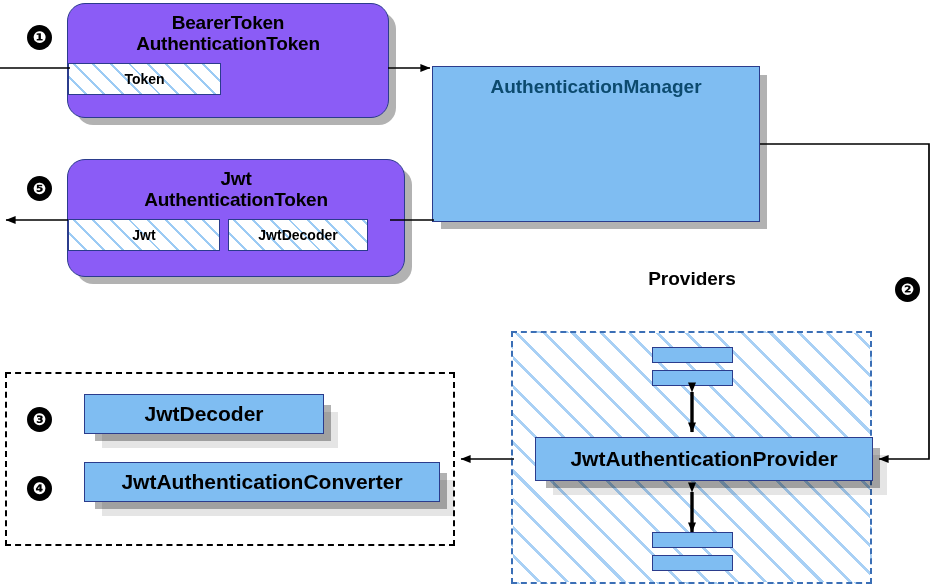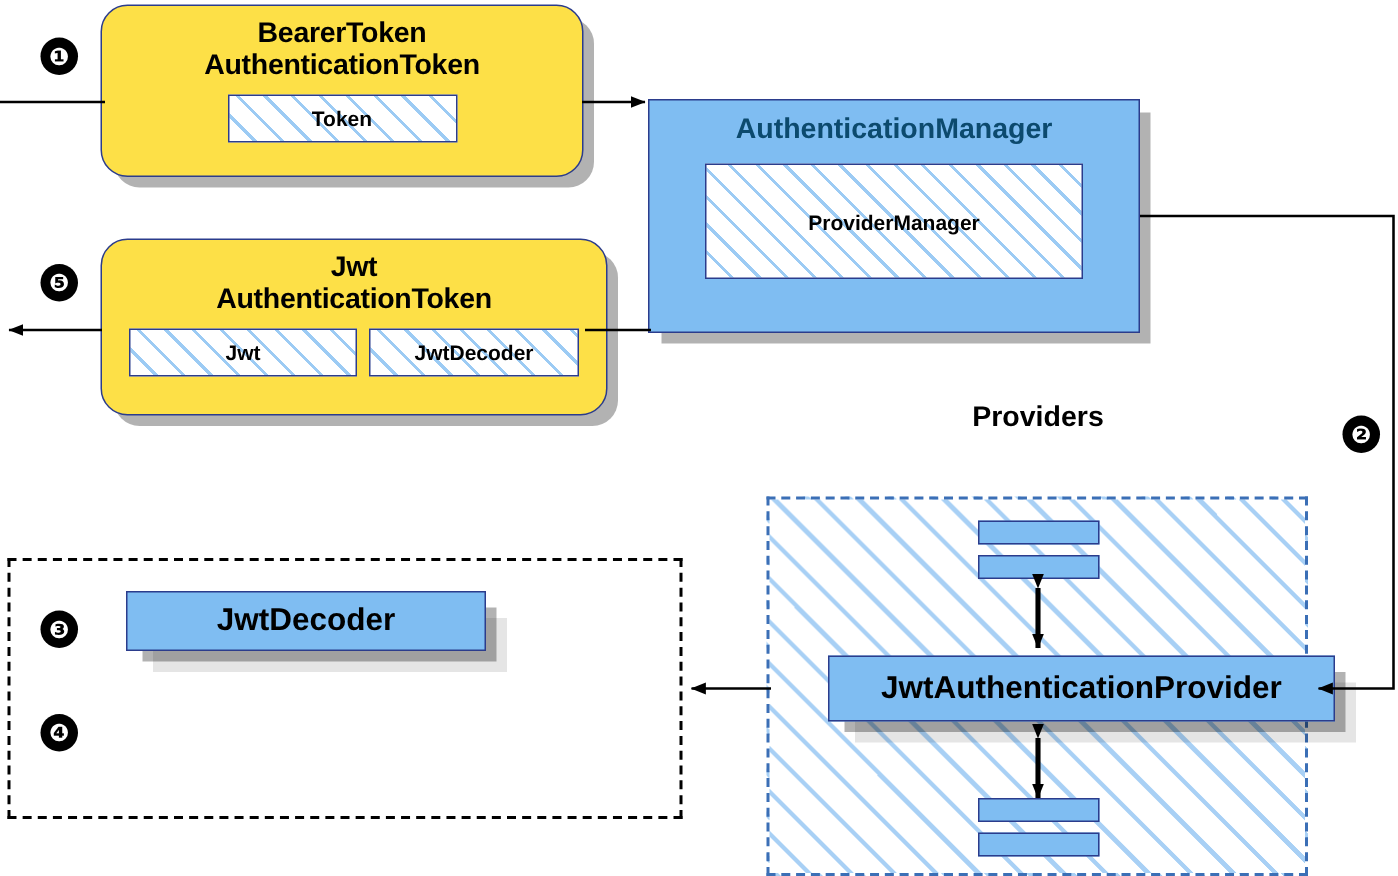--- a/index.html
+++ b/index.html
@@ -10,25 +10,25 @@
     overflow:hidden;
     position:relative;
   }
   #stage{position:absolute;left:0;top:0;width:932px;height:584px;}
 
   
   .node{position:absolute;box-sizing:border-box;}
 
   
   .card{
-    background:#fde047;
+    background:#8b5cf6;
     border:1.6px solid #2B3C8C;
     border-radius:18px;
     box-shadow:8px 8px 0 -1px rgba(0,0,0,0.30);
-    display:flex;flex-direction:column;align-items:center;
+    display:flex;flex-direction:column;
     z-index:6;
   }
   .card-title{
     font-weight:bold;font-size:19px;color:#000;
     text-align:center;line-height:1.12;
     width:100%;
     margin-top:8px;
     letter-spacing:-0.2px;
   }
   .card-title span{display:block;}
@@ -188,40 +188,40 @@
         <span class="chip-label">Jwt</span>
       </div>
       <div class="chip" style="width:140px;height:32px;">
         <span class="chip-label">JwtDecoder</span>
       </div>
     </div>
   </div>
 
   <div class="node box" style="left:432px;top:66px;width:328px;height:156px;">
     <div class="box-title">AuthenticationManager</div>
-    <div class="chip" style="width:252px;height:77px;margin:11px auto 0 auto;">
-      <span class="chip-label">ProviderManager</span>
-    </div>
   </div>
 
   <div class="panel-title" style="left:563px;top:268px;width:258px;">
     <span>Providers</span>
   </div>
 
   <div class="hatch-panel" style="left:511px;top:331px;width:361px;height:253px;"></div>
 
   <div class="stub" style="left:652px;top:347px;width:81px;height:16px;"></div>
   <div class="stub" style="left:652px;top:370px;width:81px;height:16px;"></div>
   <div class="stub" style="left:652px;top:532px;width:81px;height:16px;"></div>
   <div class="stub" style="left:652px;top:555px;width:81px;height:16px;"></div>
 
-  <div class="bar" style="left:540px;top:437px;width:338px;height:44px;">
+  <div class="bar" style="left:523px;top:437px;width:338px;height:44px;">
     <span class="bar-label">JwtAuthenticationProvider</span>
   </div>
 
   <div class="dotted-box" style="left:5px;top:372px;width:450px;height:174px;"></div>
 
   <div class="bar" style="left:72px;top:394px;width:240px;height:40px;">
     <span class="bar-label">JwtDecoder</span>
   </div>
 
+  <div class="bar" style="left:72px;top:462px;width:356px;height:40px;">
+    <span class="bar-label">JwtAuthenticationConverter</span>
+  </div>
 
 </div>
 
 </body></html>

